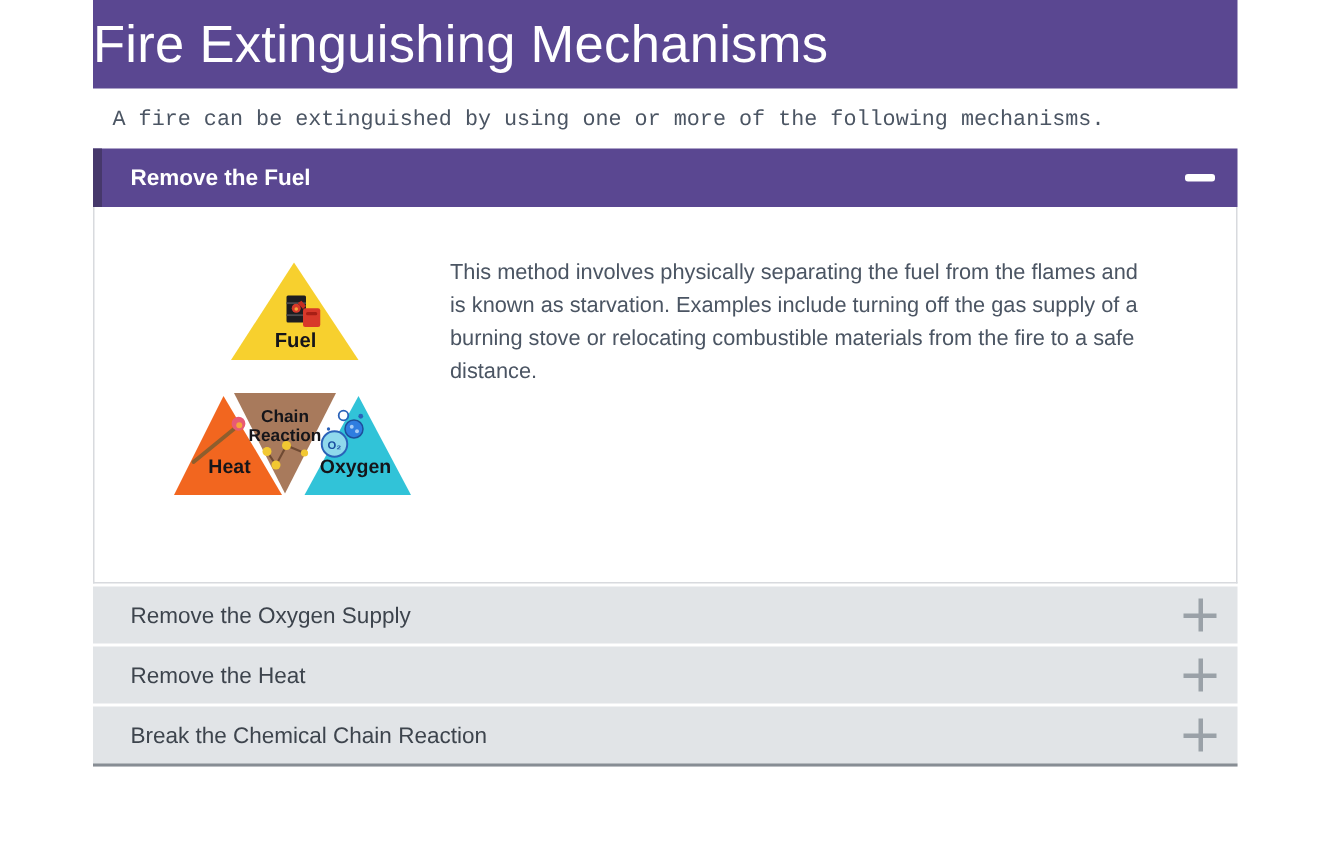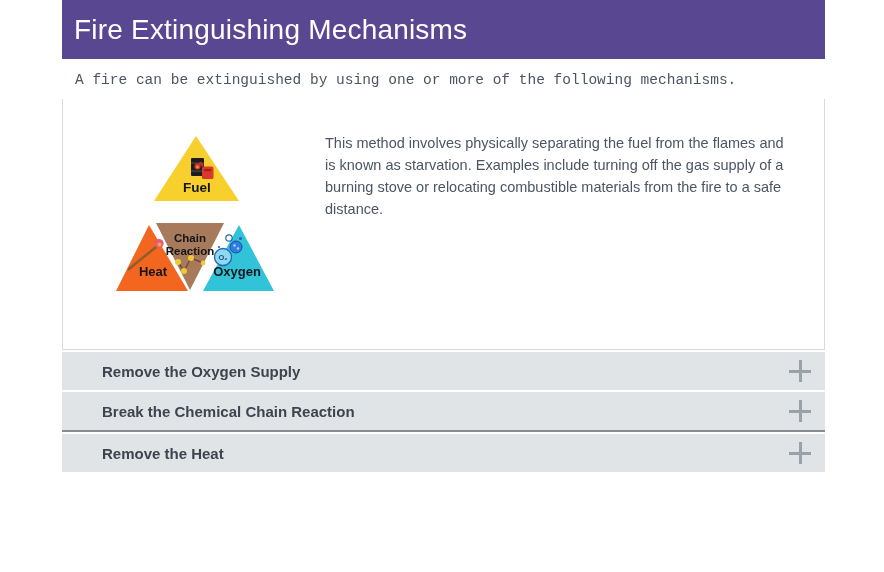--- a/index.html
+++ b/index.html
@@ -2,38 +2,38 @@
 <html><head>
 <meta charset="utf-8">
 <style>
   html,body{margin:0;padding:0;background:#ffffff;}
   body{width:884px;height:572px;position:relative;font-family:"Liberation Sans",sans-serif;overflow:hidden;}
   .stage{position:absolute;left:0;top:0;width:884px;height:572px;background:#ffffff;}
   .container{position:absolute;left:62px;top:0;width:763px;}
 
   
   .banner{position:absolute;left:0;top:0;width:763px;height:59px;background:#5a4791;display:flex;align-items:center;}
-  .banner h1{margin:12px;color:#ffffff;font-size:28px;font-weight:500;letter-spacing:.2px;}
+  .banner h1{margin:0;color:#ffffff;font-size:35px;font-weight:500;letter-spacing:.2px;}
 
   
   .intro{position:absolute;left:13px;top:71px;width:740px;color:#4b5563;font-size:14.5px;line-height:19px;font-family:Liberation Mono, monospace;}
 
   
   .accordion{position:absolute;left:0;top:99px;width:763px;}
   .acc-header{position:relative;height:39px;background:#5a4791;border-left:6px solid #46386b;box-sizing:border-box;display:flex;align-items:center;cursor:pointer;}
   .acc-header .label{color:#ffffff;font-size:15px;font-weight:700;padding-left:19px;}
   .minus{position:absolute;right:15px;top:17px;width:20px;height:5px;background:#ffffff;border-radius:2px;}
 
   .acc-panel{position:relative;height:250px;background:#ffffff;border:1px solid #d8dade;border-top:none;box-sizing:content-box;}
   .fig{position:absolute;left:53px;top:36px;width:160px;height:158px;}
-  .panel-text{position:absolute;left:237px;top:33px;width:466px;color:#4b5563;font-size:14.5px;line-height:22px;margin-left:25px;}
+  .panel-text{position:absolute;left:237px;top:33px;width:466px;color:#4b5563;font-size:14.5px;line-height:22px;}
 
   .acc-row{position:relative;height:38px;background:#e1e4e7;margin-top:2px;display:flex;align-items:center;cursor:pointer;}
   .acc-row:first-of-type{margin-top:0;}
-  .acc-row .label{color:#3d444d;font-size:15px;font-weight:700;padding-left:40px;}
+  .acc-row .label{color:#3d444d;font-size:15px;font-weight:400;padding-left:25px;}
   .acc-row.last{border-bottom:2px solid #878d94;}
   .plus{position:absolute;right:14px;top:50%;margin-top:-11px;width:22px;height:22px;}
   .plus::before{content:"";position:absolute;left:0;top:9.5px;width:22px;height:3px;background:#9aa1a8;}
   .plus::after{content:"";position:absolute;left:9.5px;top:0;width:3px;height:22px;background:#9aa1a8;}
 
   svg text{font-family:"Liberation Sans",sans-serif;}
 </style>
 </head>
 <body>
 
@@ -41,20 +41,24 @@
   <div class="container">
 
     <div class="banner">
       <h1>Fire Extinguishing Mechanisms</h1>
     </div>
 
     <div class="intro">A fire can be extinguished by using one or more of the following mechanisms.</div>
 
     <div class="accordion">
 
+      <div class="acc-header">
+        <span class="label">Remove the Fuel</span>
+        <span class="minus"></span>
+      </div>
 
       <div class="acc-panel">
         <div class="fig">
           <svg width="160" height="158" viewBox="0 0 160 158">
 
             <g>
               <polygon points="80,1 123,66 38,66" fill="#f7d02e"></polygon>
               <g>
                 <rect x="75" y="23" width="13" height="18" rx="1" fill="#1d1d20"></rect>
                 <rect x="75" y="27.5" width="13" height="1.2" fill="#4a4a4e"></rect>
@@ -112,25 +116,25 @@
           </svg>
         </div>
         <div class="panel-text">This method involves physically separating the fuel from the flames and is known as starvation. Examples include turning off the gas supply of a burning stove or relocating combustible materials from the fire to a safe distance.</div>
       </div>
 
       <div class="acc-row">
         <span class="label">Remove the Oxygen Supply</span>
         <span class="plus"></span>
       </div>
 
-      <div class="acc-row last">
-        <span class="label">Break the Chemical Chain Reaction</span>
+      <div class="acc-row">
+        <span class="label">Remove the Heat</span>
         <span class="plus"></span>
       </div>
 
-      <div class="acc-row">
-        <span class="label">Remove the Heat</span>
+      <div class="acc-row last">
+        <span class="label">Break the Chemical Chain Reaction</span>
         <span class="plus"></span>
       </div>
 
     </div>
   </div>
 </div>
 
 </body></html>

